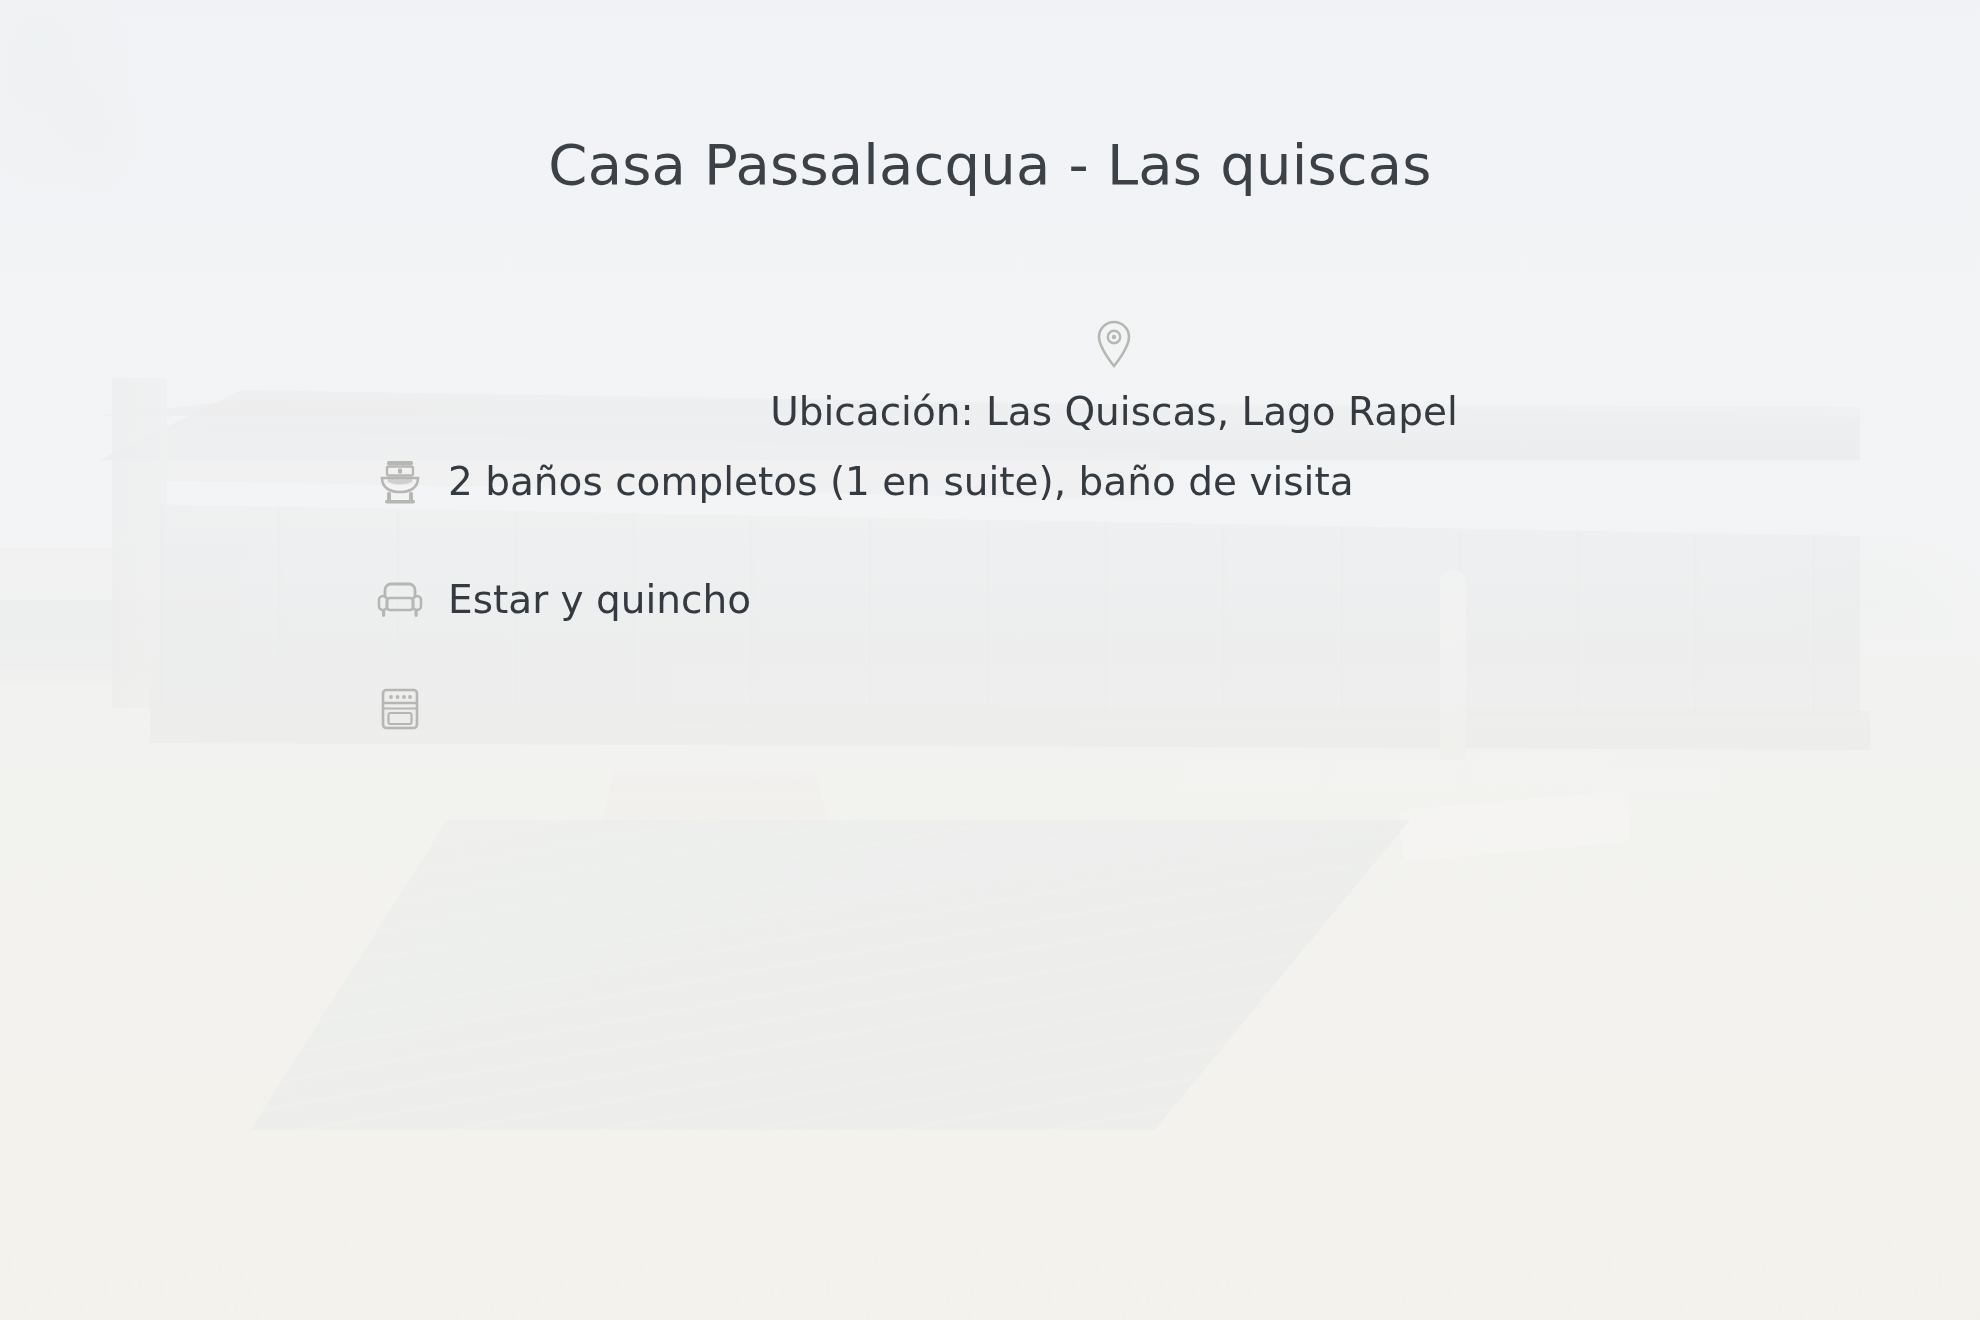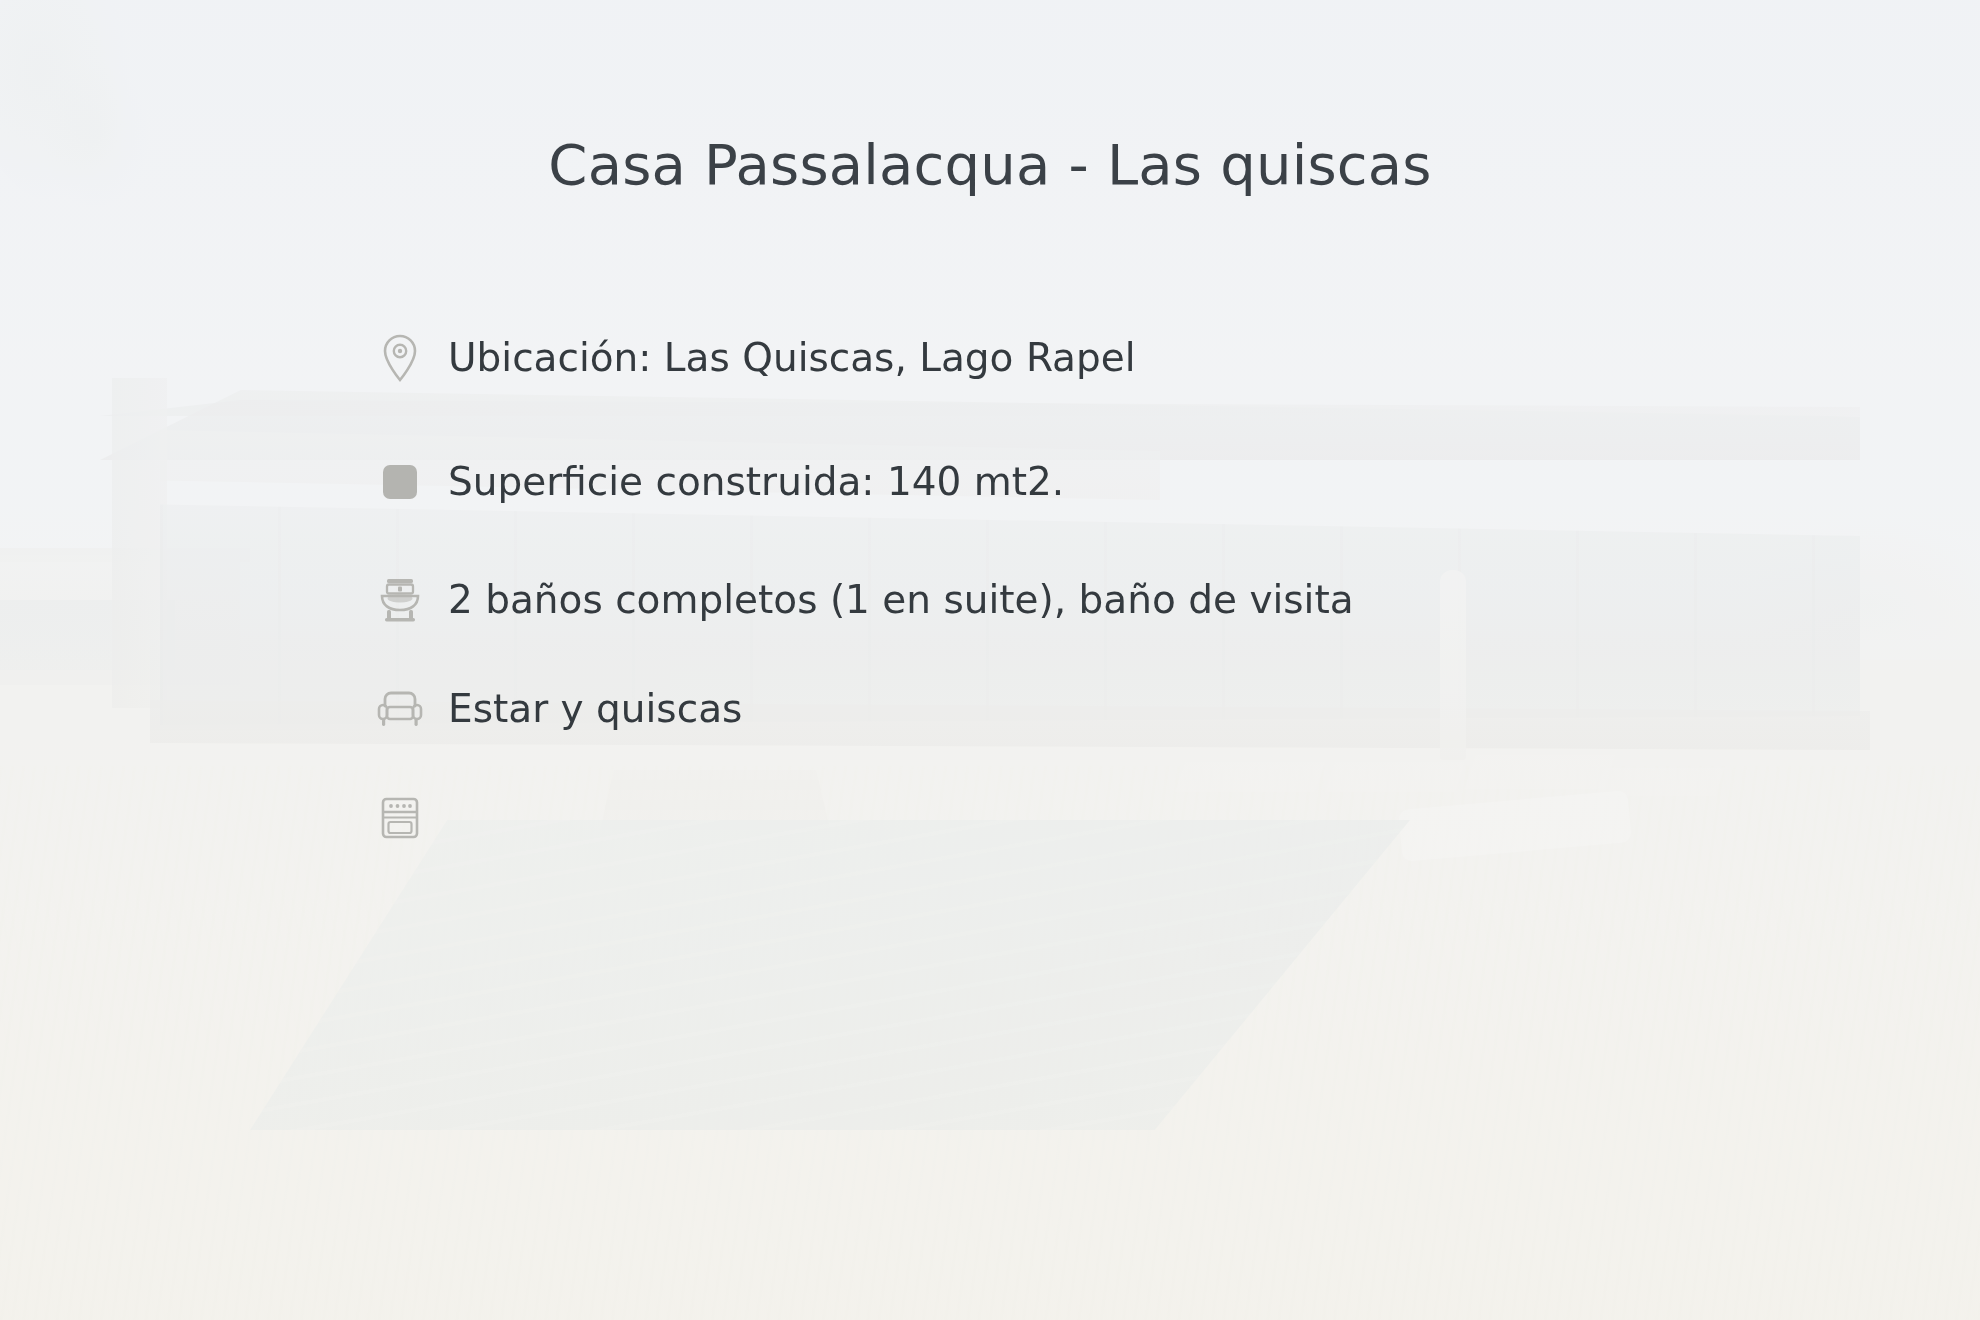--- a/index.html
+++ b/index.html
@@ -204,21 +204,21 @@
     width:1480px;
   }
 
   .feature {
     display:flex;
     align-items:center;
     gap:22px;
     height:80px;
     margin-bottom:29px;
   }
-  .feature:nth-child(1) { margin-bottom:44px; }
+  .feature:nth-child(1) { margin-bottom:44px;flex-direction:column; }
   .feature:nth-child(2) { margin-bottom:38px; }
 
   .f-icon {
     flex:0 0 auto;
     width:52px; height:52px;
     display:flex; align-items:center; justify-content:center;
     color:#b6b6b2;
   }
   .f-icon svg { display:block; }
 
@@ -292,26 +292,20 @@
         <span class="f-icon">
           <svg width="40" height="50" viewBox="0 0 40 50" fill="none">
             <path d="M20 3C11.7 3 5 9.7 5 18c0 11 15 29 15 29s15-18 15-29C35 9.7 28.3 3 20 3z" stroke="#b6b6b2" stroke-width="2.6" fill="none"></path>
             <circle cx="20" cy="18" r="6.2" stroke="#b6b6b2" stroke-width="2.4" fill="none"></circle>
             <circle cx="20" cy="18" r="2.2" fill="#b6b6b2"></circle>
           </svg>
         </span>
         <span class="f-label">Ubicación: Las Quiscas, Lago Rapel</span>
       </div>
 
-      <div class="feature">
-        <span class="f-icon">
-          <span class="sq-icon"></span>
-        </span>
-        <span class="f-label">Superficie construida: 140 mt2.</span>
-      </div>
 
 
       <div class="feature">
         <span class="f-icon">
           <svg width="44" height="48" viewBox="0 0 44 48" fill="none">
             <rect x="9" y="3" width="26" height="4" rx="1.6" fill="#b6b6b2"></rect>
             <rect x="9" y="8.5" width="26" height="9" rx="2" stroke="#b6b6b2" stroke-width="2.3" fill="none"></rect>
             <rect x="20" y="10.5" width="4" height="5" rx="1" fill="#b6b6b2"></rect>
             <path d="M4 20h36c0 9-7 14-18 14S4 29 4 20z" stroke="#b6b6b2" stroke-width="2.6" fill="none"></path>
             <ellipse cx="22" cy="22.5" rx="12.5" ry="4" fill="#b6b6b2" opacity=".55"></ellipse>
@@ -327,21 +321,21 @@
         <span class="f-icon">
           <svg width="48" height="42" viewBox="0 0 48 42" fill="none">
             <path d="M9 18V11a6 6 0 0 1 6-6h18a6 6 0 0 1 6 6v7" stroke="#b6b6b2" stroke-width="2.8" fill="none" stroke-linecap="round"></path>
             <rect x="3" y="17" width="8" height="14" rx="4" stroke="#b6b6b2" stroke-width="2.6" fill="none"></rect>
             <rect x="37" y="17" width="8" height="14" rx="4" stroke="#b6b6b2" stroke-width="2.6" fill="none"></rect>
             <rect x="11" y="19" width="26" height="12" rx="3" stroke="#b6b6b2" stroke-width="2.6" fill="none"></rect>
             <rect x="6" y="31" width="3.2" height="7" rx="1.4" fill="#b6b6b2"></rect>
             <rect x="38.5" y="31" width="3.2" height="7" rx="1.4" fill="#b6b6b2"></rect>
           </svg>
         </span>
-        <span class="f-label">Estar y quiscas</span>
+        <span class="f-label">Estar y quincho</span>
       </div>
 
       <div class="feature">
         <span class="f-icon">
           <svg width="42" height="46" viewBox="0 0 42 46" fill="none">
             <rect x="4" y="4" width="34" height="38" rx="3.5" stroke="#b6b6b2" stroke-width="2.6" fill="none"></rect>
             <line x1="4" y1="17" x2="38" y2="17" stroke="#b6b6b2" stroke-width="2.4"></line>
             <line x1="4" y1="22.5" x2="38" y2="22.5" stroke="#b6b6b2" stroke-width="2.2"></line>
             <circle cx="12" cy="11" r="1.9" fill="#b6b6b2"></circle>
             <circle cx="18.5" cy="11" r="1.9" fill="#b6b6b2"></circle>

